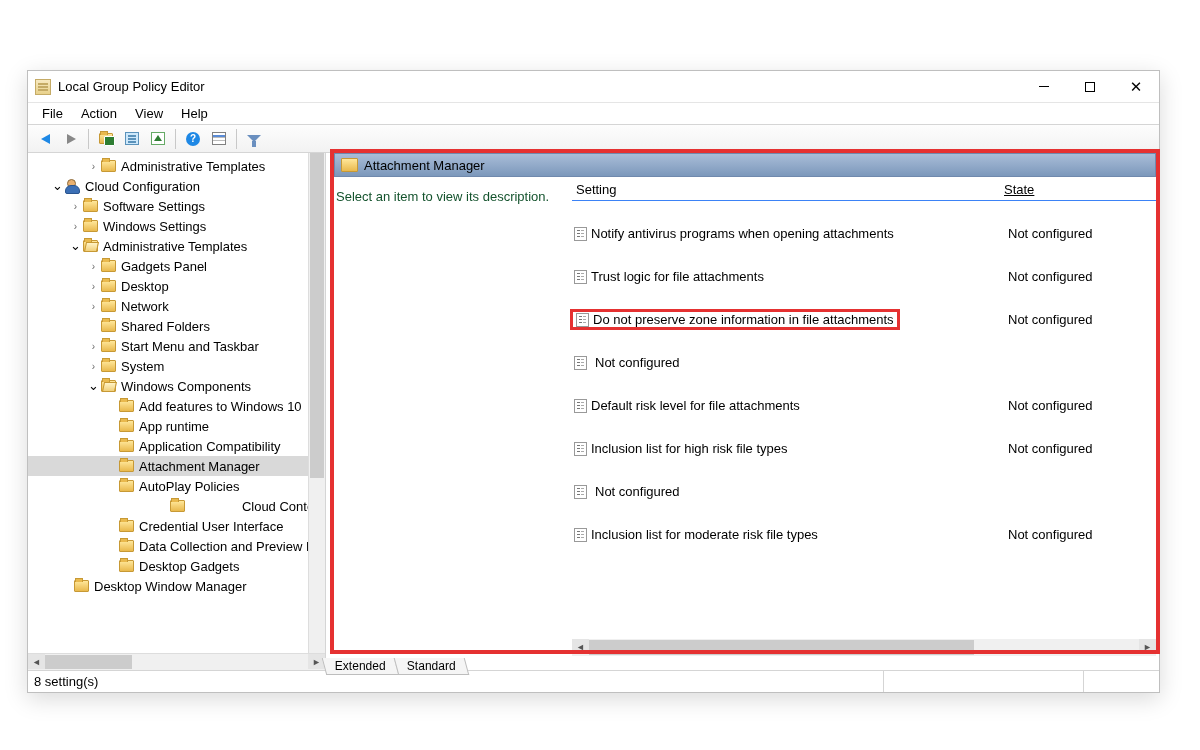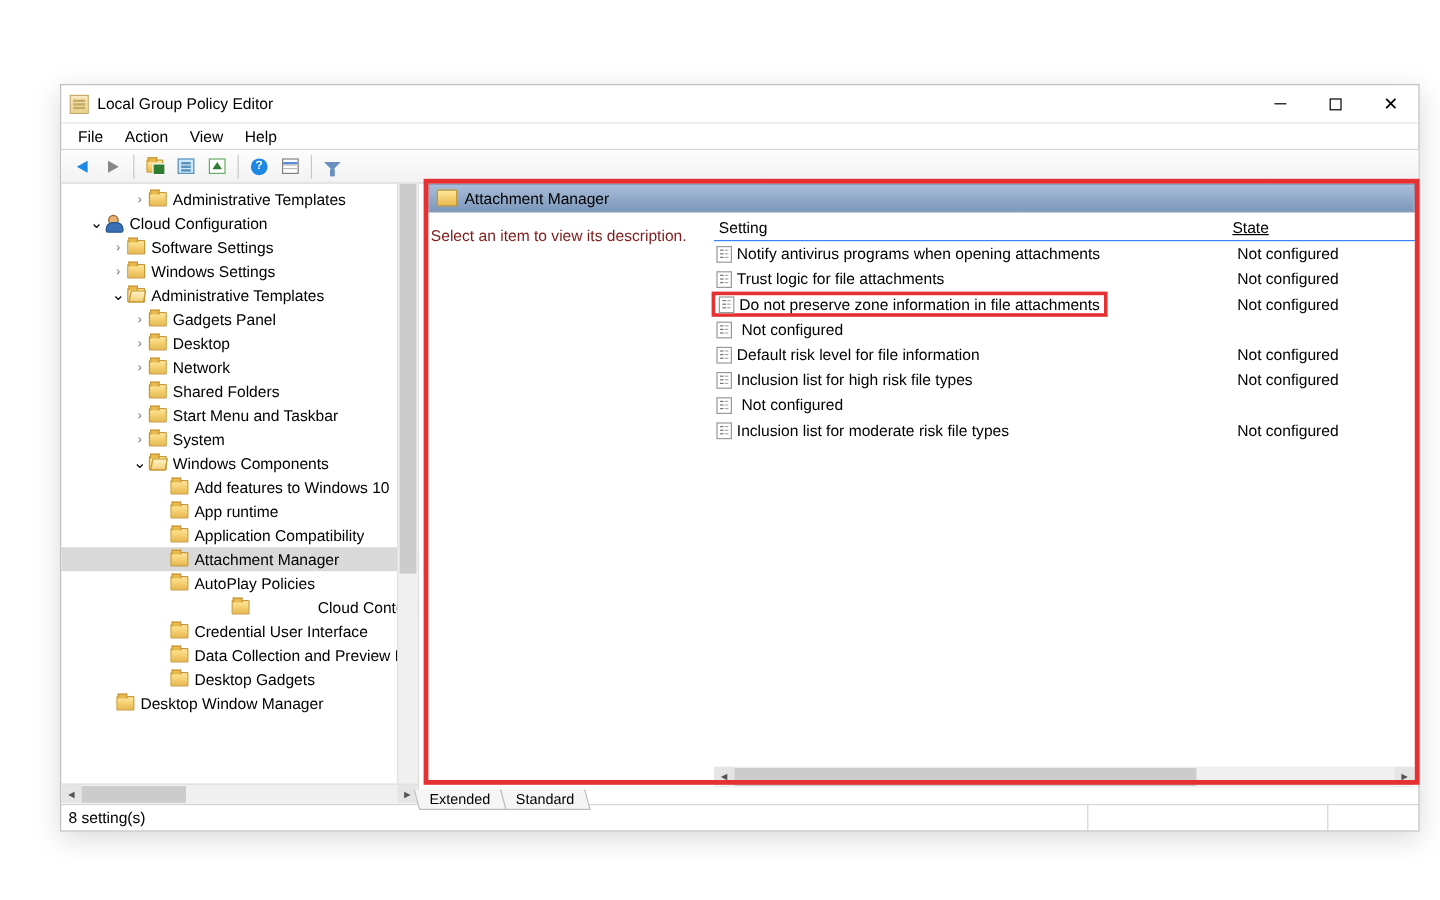--- a/index.html
+++ b/index.html
@@ -8,21 +8,21 @@
     background: #fff;
     font-family: "Segoe UI", Arial, sans-serif;
     font-size: 13px;
     color: #000;
     width: 1200px;
     height: 750px;
     position: relative;
   }
   .window {
     position: absolute;
-    left: 50px;
+    left: 27px;
     top: 70px;
     width: 1133px;
     height: 623px;
     border: 1px solid #bfbfbf;
     background: #fff;
     box-shadow: 0 6px 22px rgba(0,0,0,0.15);
   }
   
   .titlebar {
     height: 32px;
@@ -125,33 +125,33 @@
     border: 1px solid #7089ad;
     display:flex; align-items:center; padding-left:6px; color:#fff;
     font-size:13px;
   }
   .panel-header::before{
     content:""; width:15px;height:12px;background:linear-gradient(#ffe79a,#e9b94d);border:1px solid #c79935;margin-right:6px;border-radius:1px;
   }
   .panel-header span{color:#000;}
   .desc-area {
     position:absolute; left:8px; top:28px; width:235px; padding:8px 4px 0 2px;
-    font-size:13px; color:#7f1d1d;
+    font-size:13px; color:#14532d;
   }
   .list-area {
     position:absolute; left:246px; top:26px; right:3px; bottom:32px;
   }
   .list-header {
     height:22px; display:flex; align-items:center; border-bottom:1px solid #3b82f6;
     font-size:13px;
   }
   .col-setting{flex:1;padding-left:4px;}
   .col-state{width:152px;padding-right:4px;text-decoration:underline;}
   .list-row {
-    height:21px; display:flex; align-items:center; font-size:13px;
+    height:21px; display:flex; align-items:center; font-size:13px;margin-top:22px;
   }
   .list-row .lr-icon{width:16px;display:flex;justify-content:center;margin-right:3px;}
   .setting-icon{
     width:13px;height:14px;background:#fff;border:1px solid #999;position:relative;
   }
   .setting-icon::before{content:"";position:absolute;left:2px;top:2px;width:3px;height:1px;background:#777;box-shadow:0 3px #777,0 6px #777;}
   .setting-icon::after{content:"";position:absolute;left:6px;top:2px;right:2px;height:1px;background:#aaa;box-shadow:0 3px #aaa,0 6px #aaa;}
   .list-row .lr-label{flex:1;white-space:nowrap;}
   .list-row .lr-state{width:152px;padding-left:4px;}
 
@@ -400,21 +400,21 @@
             <div class="list-row">
               <span class="lr-icon">
                 <span class="setting-icon"></span>
               </span>
               <span class="lr-state">Not configured</span>
             </div>
             <div class="list-row">
               <span class="lr-icon">
                 <span class="setting-icon"></span>
               </span>
-              <span class="lr-label">Default risk level for file information</span>
+              <span class="lr-label">Default risk level for file attachments</span>
               <span class="lr-state">Not configured</span>
             </div>
             <div class="list-row">
               <span class="lr-icon">
                 <span class="setting-icon"></span>
               </span>
               <span class="lr-label">Inclusion list for high risk file types</span>
               <span class="lr-state">Not configured</span>
             </div>
             <div class="list-row">

